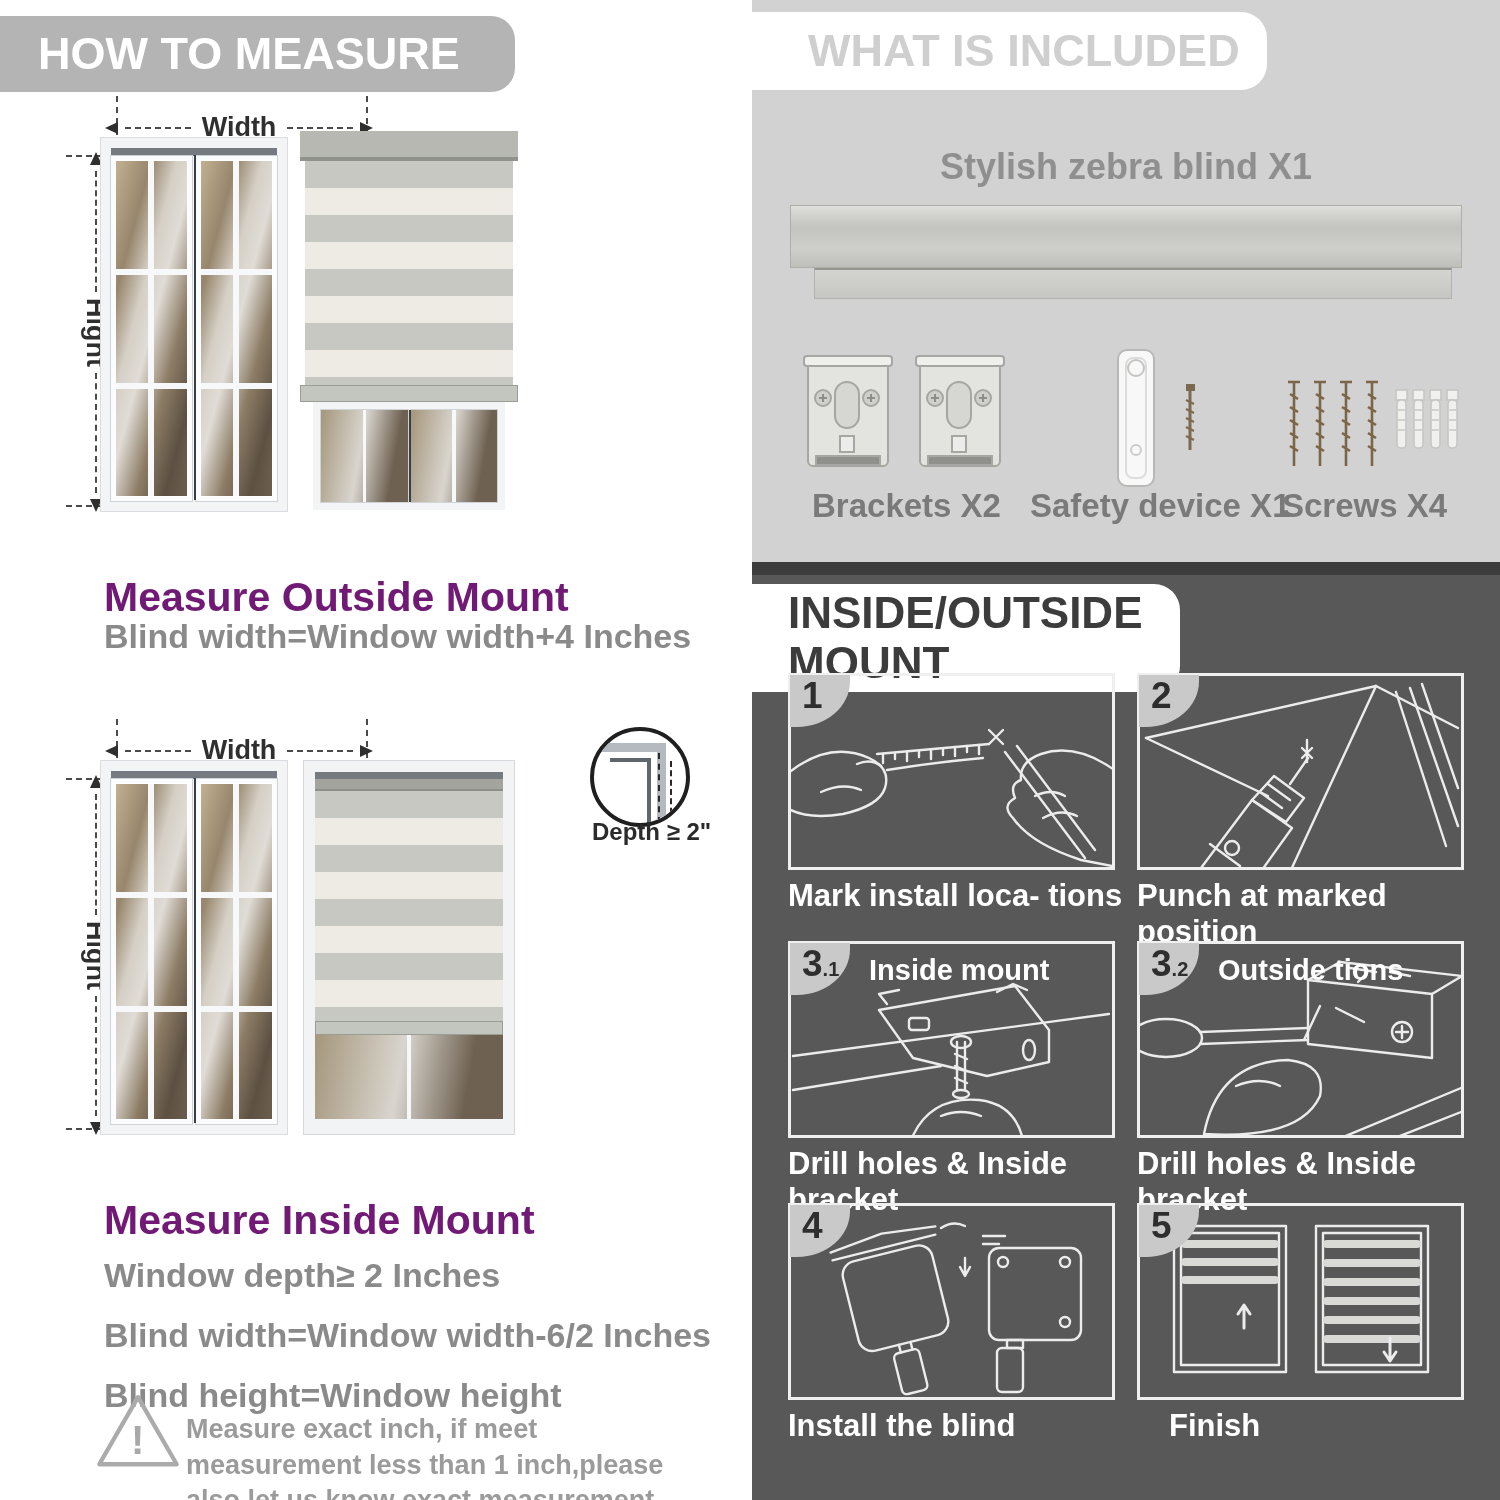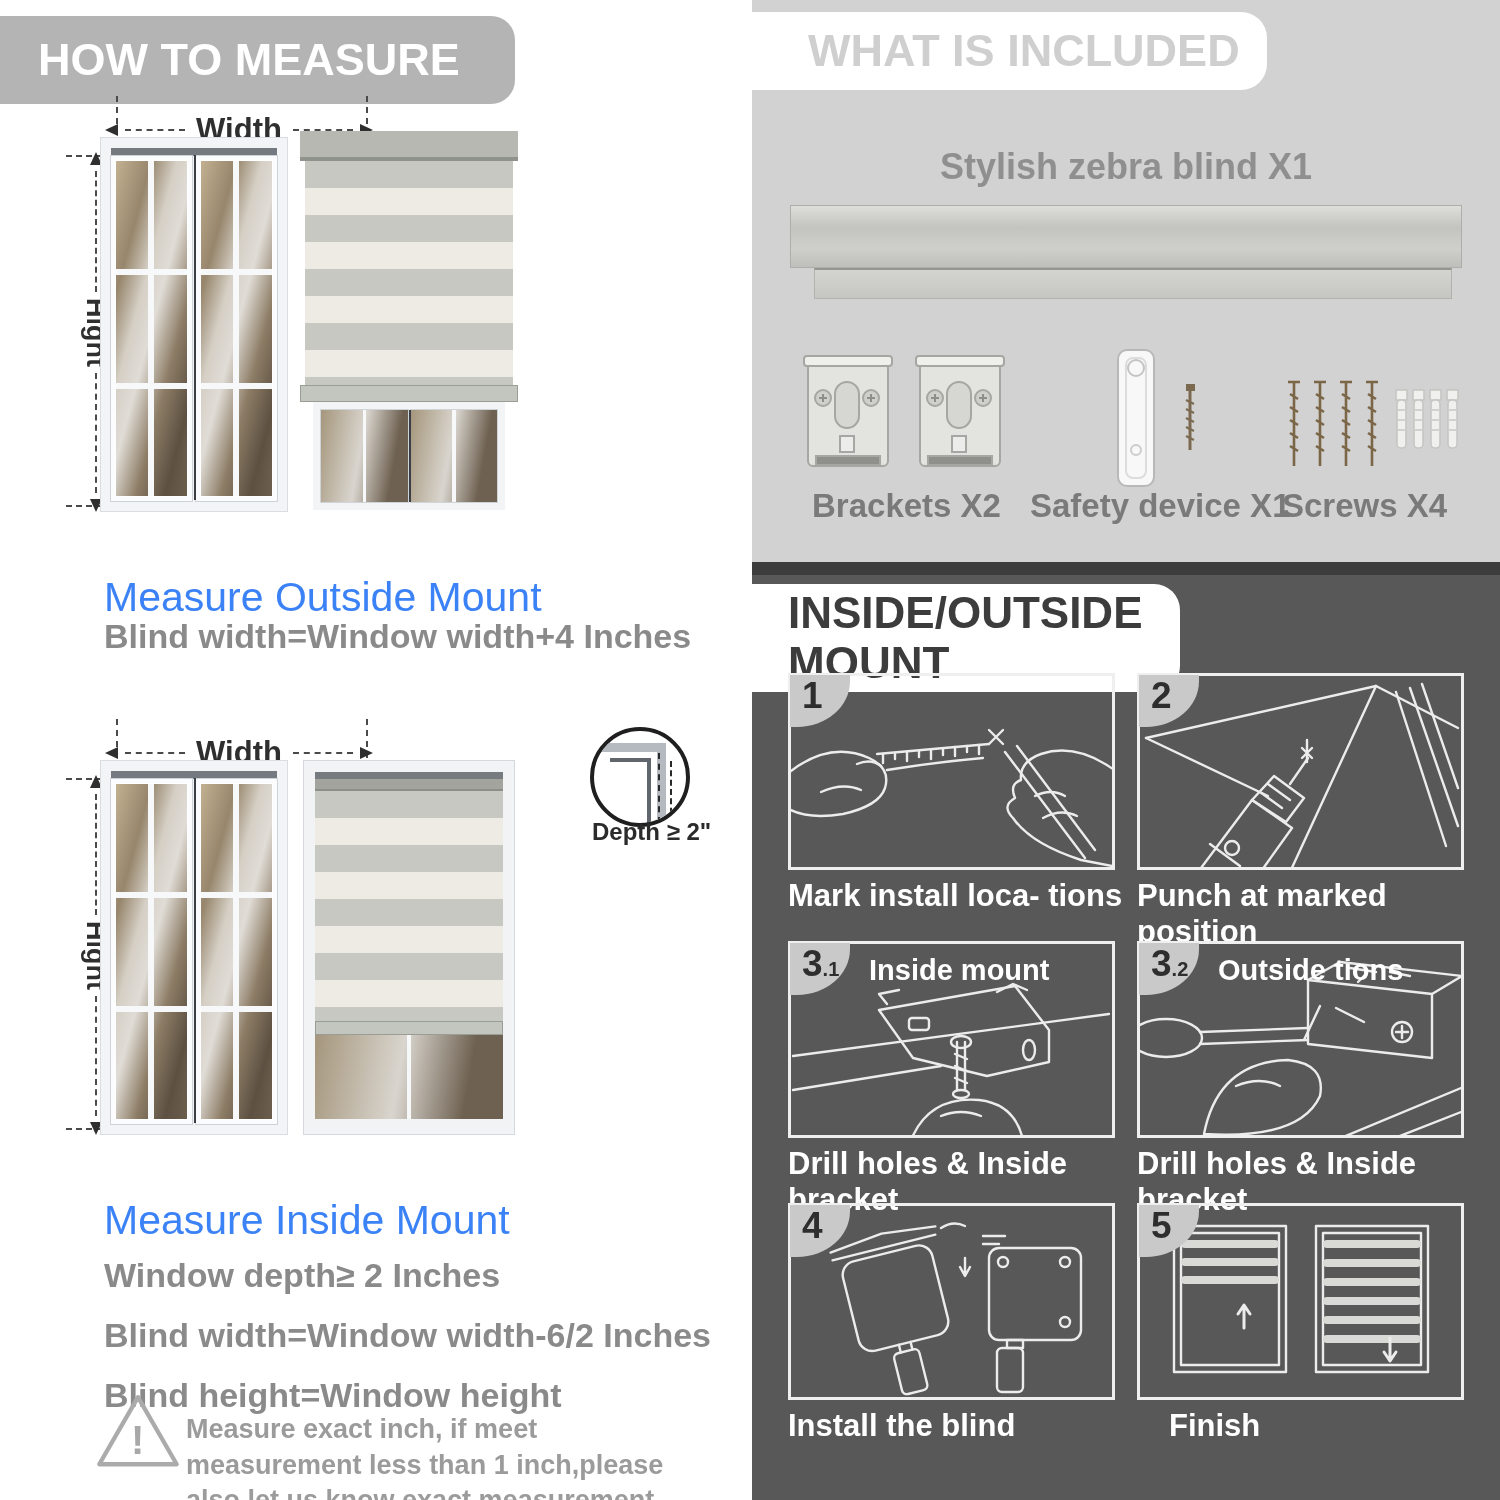--- a/index.html
+++ b/index.html
@@ -2,44 +2,44 @@
 <html><head>
 <meta charset="utf-8">
 <style>
   html,body{margin:0;padding:0;background:#fff;}
   .page{position:relative;width:1500px;height:1500px;background:#ffffff;overflow:hidden;
         font-family:"Liberation Sans",sans-serif;}
   .abs{position:absolute;}
 
   
   .banner{position:absolute;display:flex;align-items:center;font-weight:700;}
-  .banner-gray{left:0;top:16px;width:515px;height:88px;background:#b4b4b4;
+  .banner-gray{left:0;top:16px;width:515px;height:76px;background:#b4b4b4;
                border-radius:0 24px 24px 0;color:#ffffff;font-size:45px;letter-spacing:0;
                padding-left:38px;box-sizing:border-box;}
   .banner-included{left:752px;top:12px;width:515px;height:78px;background:#ffffff;
                border-radius:0 26px 26px 0;color:#cfcfcf;font-size:45px;
                padding-left:56px;box-sizing:border-box;}
   .banner-mount{left:752px;top:584px;width:428px;height:108px;background:#ffffff;
                border-radius:0 26px 26px 0;color:#3c3c3c;font-size:44px;
                padding-left:36px;box-sizing:border-box;}
 
   
   .sec-light{left:752px;top:0;width:748px;height:562px;background:#d2d2d2;}
   .sec-strip{left:752px;top:562px;width:748px;height:13px;background:#3c3c3c;}
   .sec-dark{left:752px;top:575px;width:748px;height:925px;background:#585858;}
 
   
-  .heading{position:absolute;color:#3b82f6;font-weight:400;font-size:41px;}
+  .heading{position:absolute;color:#701a75;font-weight:700;font-size:41px;}
   .formula{position:absolute;color:#8a8a8a;font-weight:700;font-size:34px;}
   .warn-text{position:absolute;color:#9b9b9b;font-weight:700;font-size:27px;line-height:1.32;width:490px;}
   .warn-bang{position:absolute;color:#a8a8a8;font-weight:700;font-size:40px;}
 
   
   .h-arrow{position:absolute;display:flex;align-items:center;gap:7px;}
-  .h-arrow .lbl{color:#2f2f2f;font-weight:700;font-size:31px;padding:0 4px;}
+  .h-arrow .lbl{color:#2f2f2f;font-weight:700;font-size:27px;padding:0 4px;}
   .dash-h{flex:1;height:0;border-top:2px dashed #4a4a4a;}
   .ah-left{width:0;height:0;border-right:13px solid #2f2f2f;border-top:6px solid transparent;border-bottom:6px solid transparent;}
   .ah-right{width:0;height:0;border-left:13px solid #2f2f2f;border-top:6px solid transparent;border-bottom:6px solid transparent;}
   .v-arrow{position:absolute;display:flex;flex-direction:column;align-items:center;gap:6px;}
   .v-arrow .lbl{color:#2f2f2f;font-weight:700;font-size:27px;writing-mode:vertical-rl;}
   .dash-v{flex:1;width:0;border-left:2px dashed #4a4a4a;}
   .ah-up{width:0;height:0;border-bottom:13px solid #2f2f2f;border-left:6px solid transparent;border-right:6px solid transparent;}
   .ah-down{width:0;height:0;border-top:13px solid #2f2f2f;border-left:6px solid transparent;border-right:6px solid transparent;}
   .vtick{position:absolute;width:0;height:50px;border-left:2px dashed #4a4a4a;}
   .htick{position:absolute;height:0;width:46px;border-top:2px dashed #4a4a4a;}

